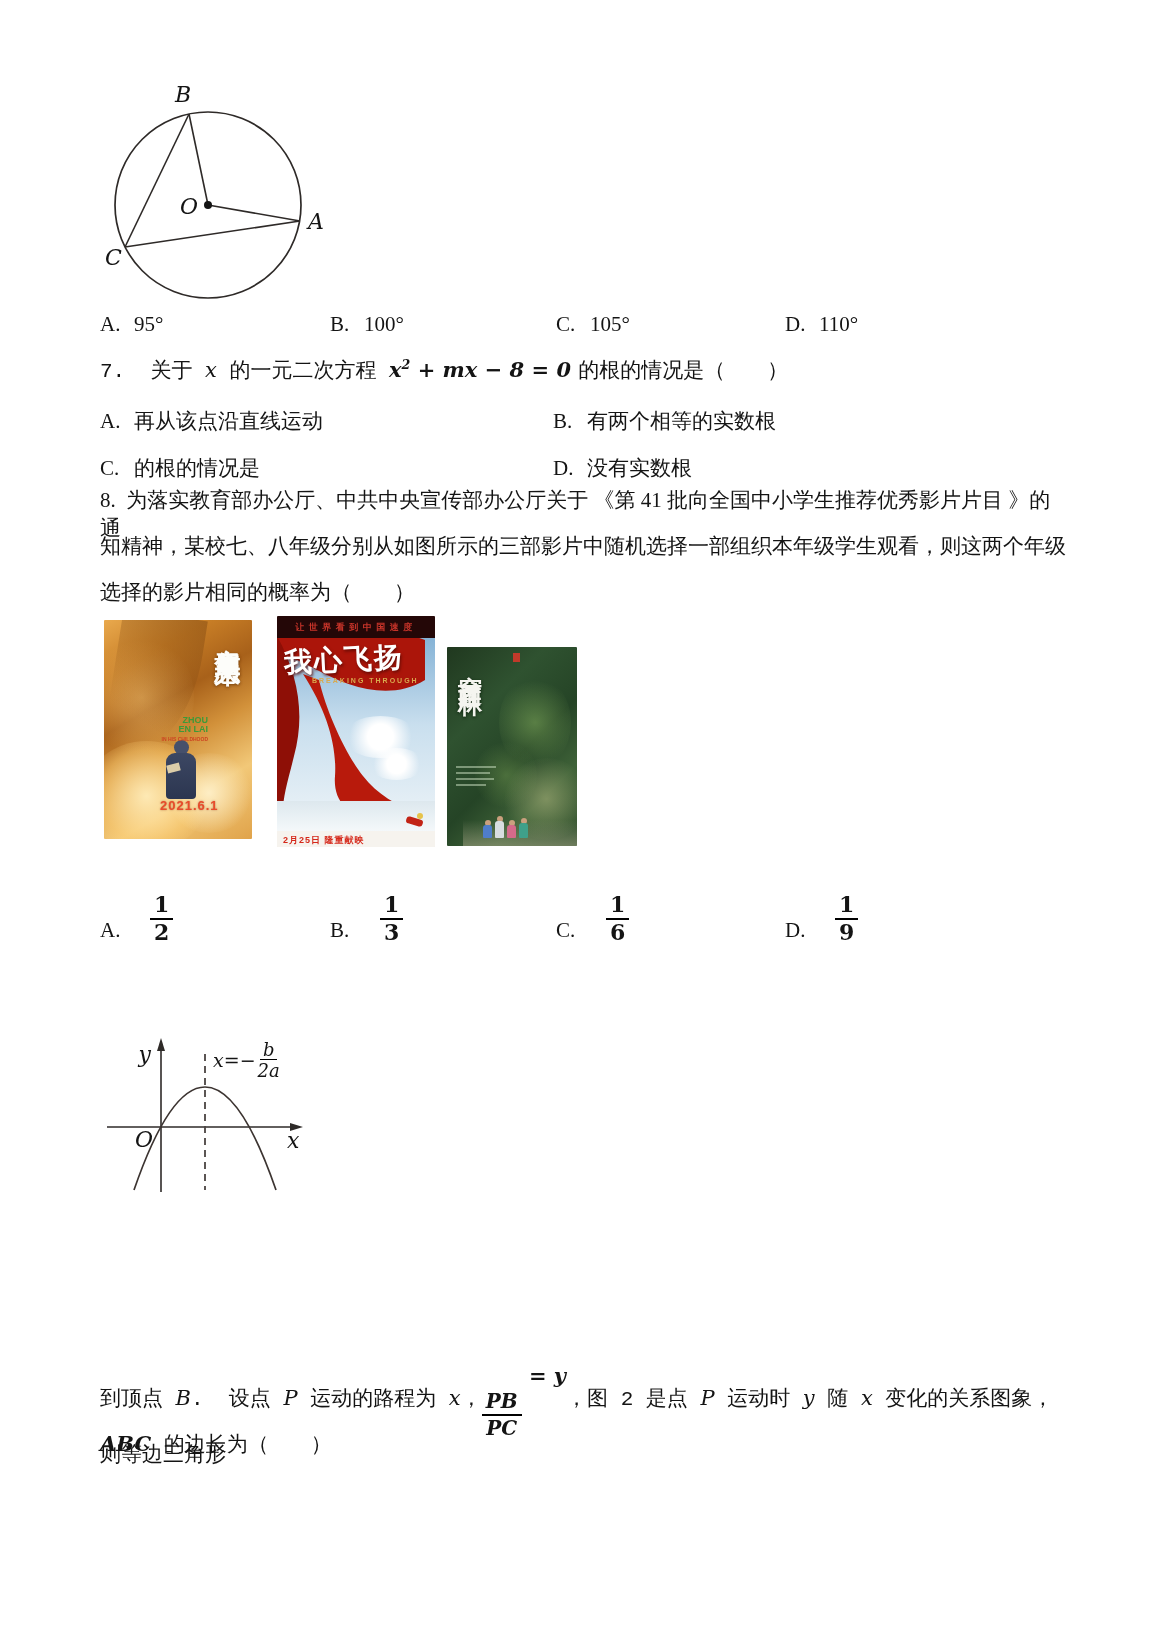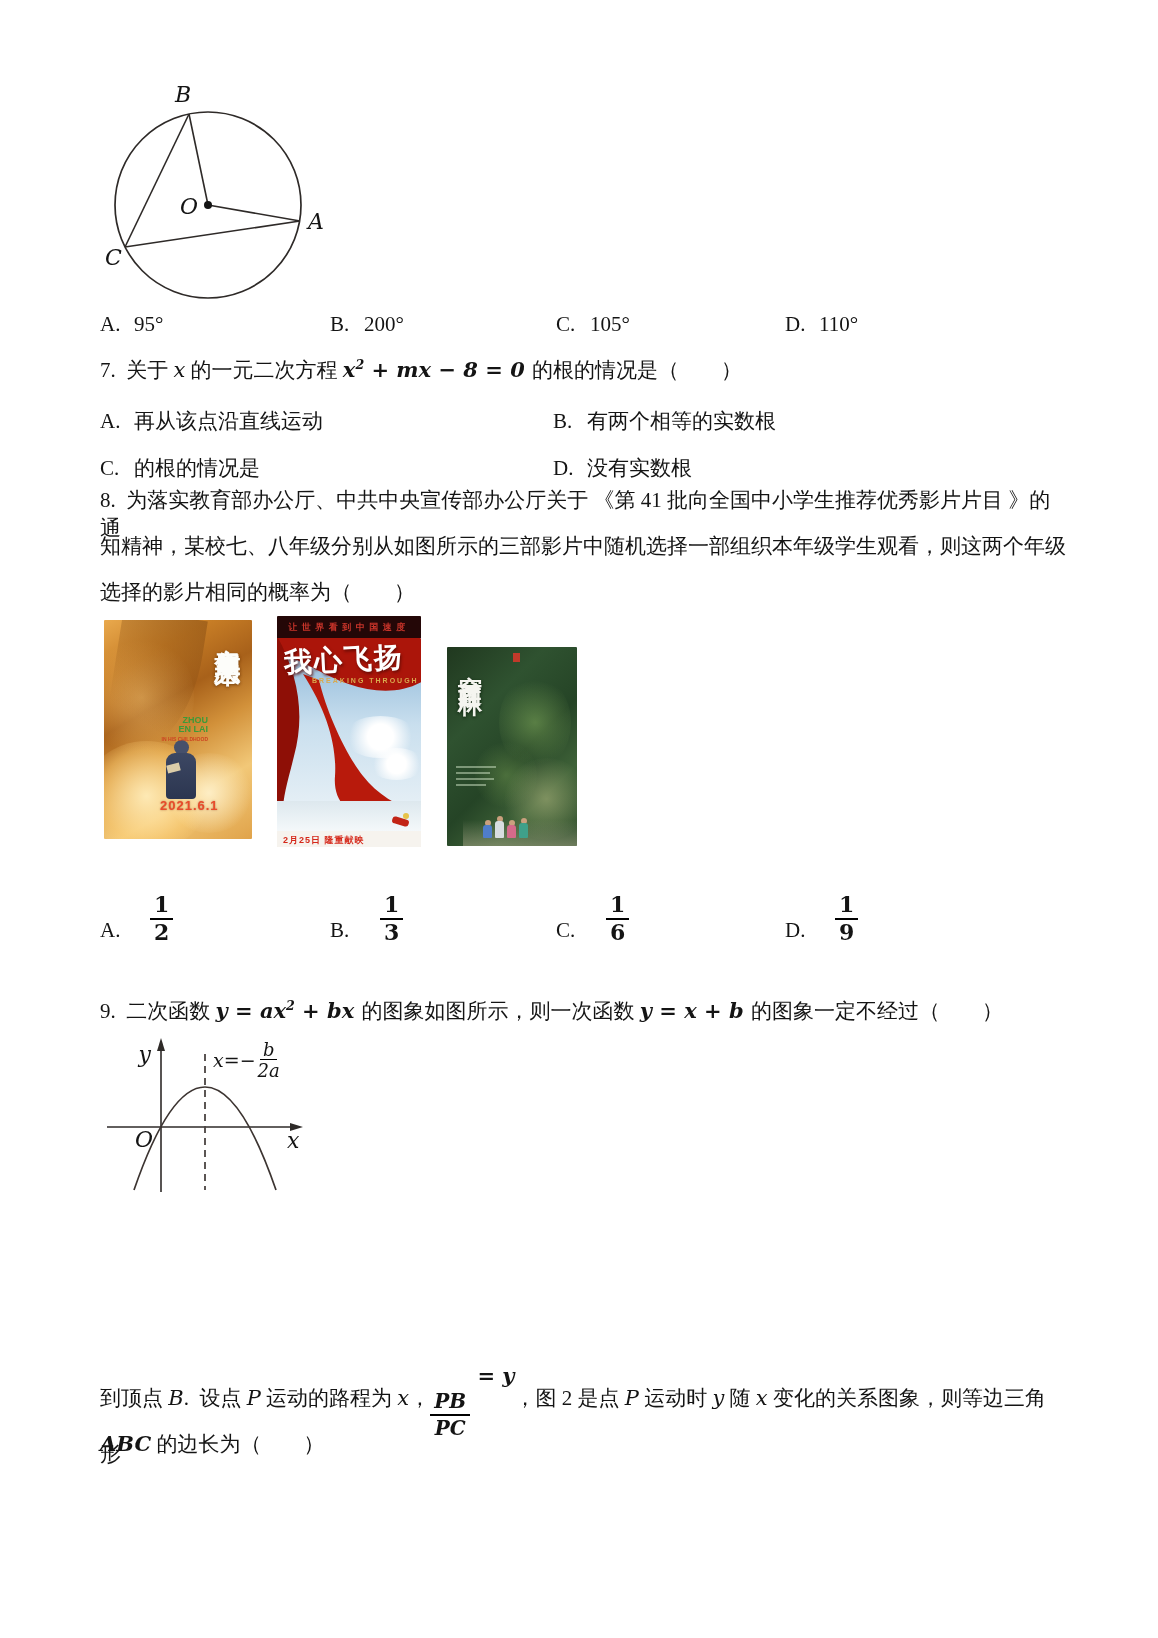--- a/index.html
+++ b/index.html
@@ -3,21 +3,21 @@
 <meta charset="utf-8">
 <style>
   * { margin:0; padding:0; box-sizing:border-box; }
   html,body { background:#fff; }
   .page { position:relative; width:1158px; height:1638px; background:#fff;
           font-family:"Liberation Serif",serif; color:#141414; overflow:hidden; }
 
   
   .line { position:absolute; left:100px; font-size:21px; line-height:1.35;
           white-space:pre-wrap; }
-  .run  { font-family:Liberation Serif, serif; }
+  .run  { font-family:Liberation Mono, monospace; }
   .var  { font-family:"DejaVu Serif",serif; font-style:italic; }
   .math { font-family:"DejaVu Serif",serif; font-style:italic; font-weight:bold; }
   .math sup { font-size:0.6em; }
   .raise { vertical-align:1.05em; }
 
   
   .opt-row { position:absolute; left:0; width:1158px; }
   .opt { position:absolute; font-size:21px; white-space:pre; }
   .opt-label { display:inline-block; min-width:34px; }
 
@@ -140,21 +140,21 @@
       <circle cx="113" cy="127" r="4" fill="#141414"></circle>
       <text class="flabel" x="88" y="24" text-anchor="middle">B</text>
       <text class="flabel" x="103" y="136" text-anchor="end">O</text>
       <text class="flabel" x="213" y="151">A</text>
       <text class="flabel" x="10" y="187">C</text>
     </svg>
   </figure>
 
   <div class="opt-row" style="top:312px;height:30px">
     <span class="opt" style="left:100px"><span class="opt-label">A.</span><span>95°</span></span>
-    <span class="opt" style="left:330px"><span class="opt-label">B.</span><span>200°</span></span>
+    <span class="opt" style="left:330px"><span class="opt-label">B.</span><span>100°</span></span>
     <span class="opt" style="left:556px"><span class="opt-label">C.</span><span>105°</span></span>
     <span class="opt" style="left:785px"><span class="opt-label">D.</span><span>110°</span></span>
   </div>
 
   <div class="line" style="top:356px"><span class="run">7.  关于 </span><span class="var">x</span><span class="run"> 的一元二次方程 </span><span class="math">x<sup>2</sup></span><span class="math"> + mx − 8 = 0 </span><span class="run">的根的情况是（　　）</span></div>
   <div class="opt-row" style="top:407px;height:30px">
     <span class="opt" style="left:100px"><span class="opt-label">A.</span><span>再从该点沿直线运动</span></span>
     <span class="opt" style="left:553px"><span class="opt-label">B.</span><span>有两个相等的实数根</span></span>
   </div>
   <div class="opt-row" style="top:454px;height:30px">
@@ -178,21 +178,21 @@
     </div>
     <div class="p1-title">童年周恩来</div>
     <div class="p1-sub">
       <div class="en1">ZHOU</div>
       <div class="en1">EN LAI</div>
       <div class="en2">IN HIS CHILDHOOD</div>
     </div>
     <div class="p1-date">2021.6.1</div>
   </div>
 
-  <div class="poster" id="poster2" style="left:277px;top:616px;width:144px;height:231px">
+  <div class="poster" id="poster2" style="left:277px;top:616px;width:158px;height:231px">
     <div class="p2-sky"></div>
     <div class="cloud c1"></div>
     <div class="cloud c2"></div>
     <svg class="p2-ribbon" width="148" height="231" viewBox="0 0 148 231">
       <path d="M0,20 C55,4 105,8 148,24 L148,64 C112,86 70,70 40,54 C26,46 10,38 0,40 Z" fill="#ab150a"></path>
       <path d="M0,20 C22,60 28,100 17,140 C11,165 4,185 6,206 L0,206 Z" fill="#8e0f06"></path>
       <path d="M26,58 C50,95 60,130 58,160 C56,185 70,198 95,205 C115,210 132,205 142,197 C120,190 100,178 86,160 C70,140 50,98 42,64 Z" fill="#b81a0c"></path>
       <path d="M58,196 C90,207 120,207 142,199 L142,211 L58,211 Z" fill="#a31208"></path>
     </svg>
     <div class="p2-band">让世界看到中国速度</div>
@@ -253,21 +253,20 @@
     <span class="opt frac-cell" style="left:556px">
       <span class="opt-label">C.</span>
       <span class="vfrac bfrac"><span class="num">1</span><span class="den">6</span></span>
     </span>
     <span class="opt frac-cell" style="left:785px">
       <span class="opt-label">D.</span>
       <span class="vfrac bfrac"><span class="num">1</span><span class="den">9</span></span>
     </span>
   </div>
 
-  <div class="line" style="top:997px"><span class="run">9.  二次函数 </span><span class="math">y = ax<sup>2</sup></span><span class="math"> + bx </span><span class="run">的图象如图所示，则一次函数 </span><span class="math">y = x + b </span><span class="run">的图象一定不经过（　　）</span></div>
 
   <figure class="fig" style="left:95px;top:1032px;width:260px;height:168px">
     <svg width="240" height="165" viewBox="0 0 240 165">
       <line class="axis" x1="66" y1="160" x2="66" y2="16"></line>
       <polygon class="axisfill" points="66,6 62,19 70,19"></polygon>
       <line class="axis" x1="12" y1="95" x2="198" y2="95"></line>
       <polygon class="axisfill" points="208,95 195,91 195,99"></polygon>
       <line class="dash" x1="110" y1="22" x2="110" y2="158"></line>
       <path class="curve" d="M 39 158 Q 110 -48 181 158"></path>
       <text class="flabel" x="56" y="30" text-anchor="end">y</text>

